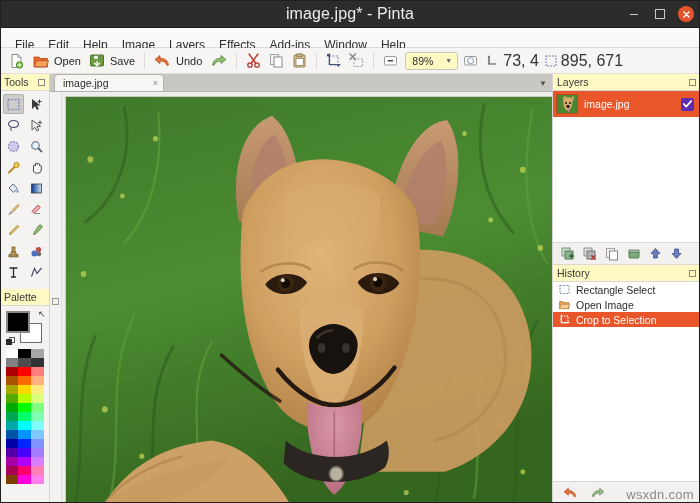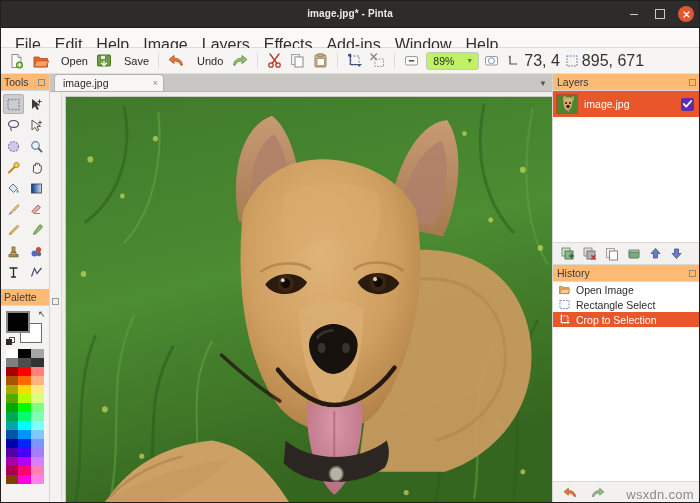--- a/index.html
+++ b/index.html
@@ -19,21 +19,21 @@
 
   
   .titlebar {
     height: 28px; flex: 0 0 28px;
     background: #2d2c2a;
     border-bottom: 1px solid #1c1b1a;
     display: flex; align-items: center; justify-content: center;
     position: relative;
   }
   .titlebar-title {
-    color: #ebebeb; font-size: 10px; font-weight: bold;
+    color: #ebebeb; font-size: 16px; font-weight: normal;
     letter-spacing: .1px;
   }
   .win-btns {
     position: absolute; right: 6px; top: 0; height: 28px;
     display: flex; align-items: center; gap: 10px;
   }
   .win-btn {
     width: 16px; height: 16px; border-radius: 50%;
     display: flex; align-items: center; justify-content: center;
     color: #cfcfcf; font-size: 10px; line-height: 1;
@@ -45,40 +45,40 @@
 
   
   .menubar {
     height: 20px; flex: 0 0 20px;
     background: #faf9f8;
     border-bottom: 1px solid #dedbd7;
     display: flex; align-items: center; padding-left: 8px;
   }
   .menu-item {
     padding: 12px 7px; height: 30px; line-height: 20px;
-    color: #2e2e2e; font-size: 16px; white-space: nowrap;
+    color: #2e2e2e; font-size: 12px; white-space: nowrap;
     cursor: default;
   }
 
   
   .toolbar {
     height: 26px; flex: 0 0 26px;
     background: #f6f5f3;
     border-bottom: 1px solid #e3e0dc;
     display: flex; align-items: center; padding-left: 6px; gap: 2px;
   }
   .tb-btn {
-    height: 22px; display: flex; align-items: center; gap: 12px;
+    height: 22px; display: flex; align-items: center; gap: 5px;
     padding: 0 3px; border-radius: 2px; white-space: nowrap;
   }
   .tb-label { font-size: 11px; color: #262626; }
   .tb-sep { width: 1px; height: 16px; background: #dcd9d4; margin: 0 4px; }
   .zoom-box {
     display: flex; align-items: center;
-    border: 1px solid #c9c5bf; background: #bef264; border-radius: 3px;
+    border: 1px solid #c9c5bf; background: #fef9c3; border-radius: 3px;
     height: 18px; padding: 0 2px 0 6px; margin-left: 2px;
   }
   .zoom-val { font-size: 10.5px; color: #2d2d2d; min-width: 30px; }
   .zoom-arrow { font-size: 7px; color: #6a6a6a; padding: 0 3px; }
   .coord {
     display: flex; align-items: center; gap: 4px;
     font-size: 16px; color: #333; margin-left: 4px;
   }
 
   
@@ -102,21 +102,21 @@
 
   
   .leftdock {
     width: 50px; flex: 0 0 50px;
     background: #f4f3f1;
     border-right: 1px solid #d7d4cf;
     display: flex; flex-direction: column;
   }
   .dock-head {
     height: 17px; flex: 0 0 17px;
-    background: #fdba74;
+    background: #fef9c3;
     border-bottom: 1px solid #dcd9d4;
     display: flex; align-items: center; justify-content: space-between;
     padding: 0 4px;
   }
   .dock-head .t { font-size: 10.5px; color: #3a3a3a; }
   .dock-head .pin { width: 7px; height: 7px; border: 1px solid #8d8a86; }
   .tools-grid {
     display: grid; grid-template-columns: 1fr 1fr;
     padding: 3px 2px; gap: 1px; justify-items: center;
   }
@@ -753,33 +753,33 @@
 
       <div class="dock-head">
         <span class="t">History</span>
         <span class="pin"></span>
       </div>
 
       <div class="hist-list">
         <div class="hist-row" style="height:15px;">
           <span class="hist-icon">
             <svg width="11" height="11" viewBox="0 0 11 11">
+              <rect x="1" y="1.5" width="9" height="8" fill="none" stroke="#7f8fbf" stroke-width="1.2" stroke-dasharray="1.8 1.2"></rect>
+            </svg>
+          </span>
+          <span>Rectangle Select</span>
+        </div>
+        <div class="hist-row" style="height:15px;">
+          <span class="hist-icon">
+            <svg width="11" height="11" viewBox="0 0 11 11">
               <path d="M0.5,2.5 h3.4 l.9,1.1 h5.2 v6 h-9.5 z" fill="#e7a55c" stroke="#b2782f" stroke-width=".7"></path>
               <path d="M0.7,9.5 l1.6,-4.2 h8.4 l-1.6,4.2 z" fill="#f6cd93" stroke="#b2782f" stroke-width=".6"></path>
             </svg>
           </span>
           <span>Open Image</span>
-        </div>
-        <div class="hist-row" style="height:15px;">
-          <span class="hist-icon">
-            <svg width="11" height="11" viewBox="0 0 11 11">
-              <rect x="1" y="1.5" width="9" height="8" fill="none" stroke="#7f8fbf" stroke-width="1.2" stroke-dasharray="1.8 1.2"></rect>
-            </svg>
-          </span>
-          <span>Rectangle Select</span>
         </div>
         <div class="hist-row sel" style="height:15px;">
           <span class="hist-icon">
             <svg width="11" height="11" viewBox="0 0 11 11">
               <rect x="2" y="2" width="7" height="7" fill="none" stroke="#ffffff" stroke-width="1.1" stroke-dasharray="1.6 1.1"></rect>
               <path d="M2.5,0.5 v8 h8" fill="none" stroke="#ffffff" stroke-width="1"></path>
             </svg>
           </span>
           <span>Crop to Selection</span>
         </div>

